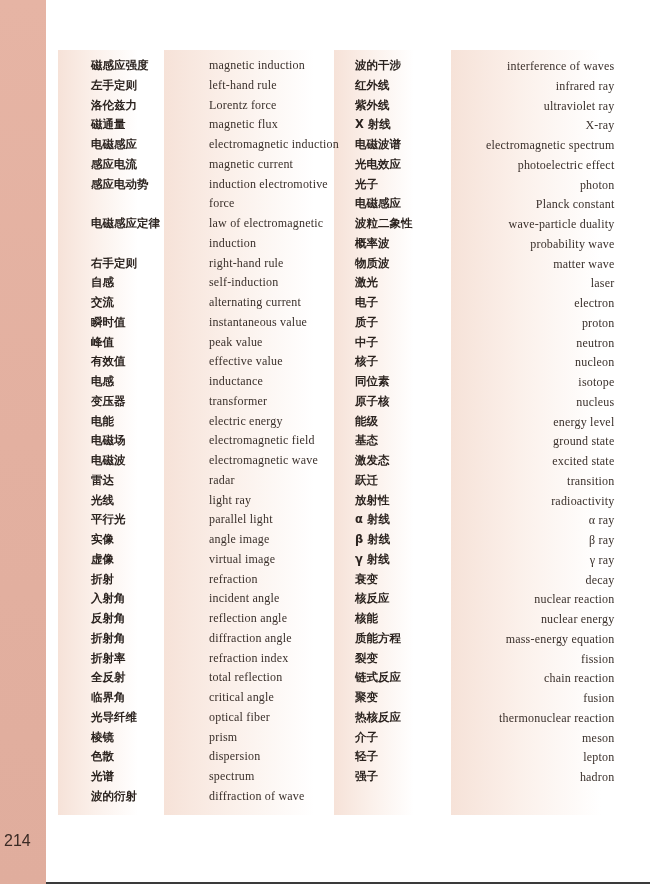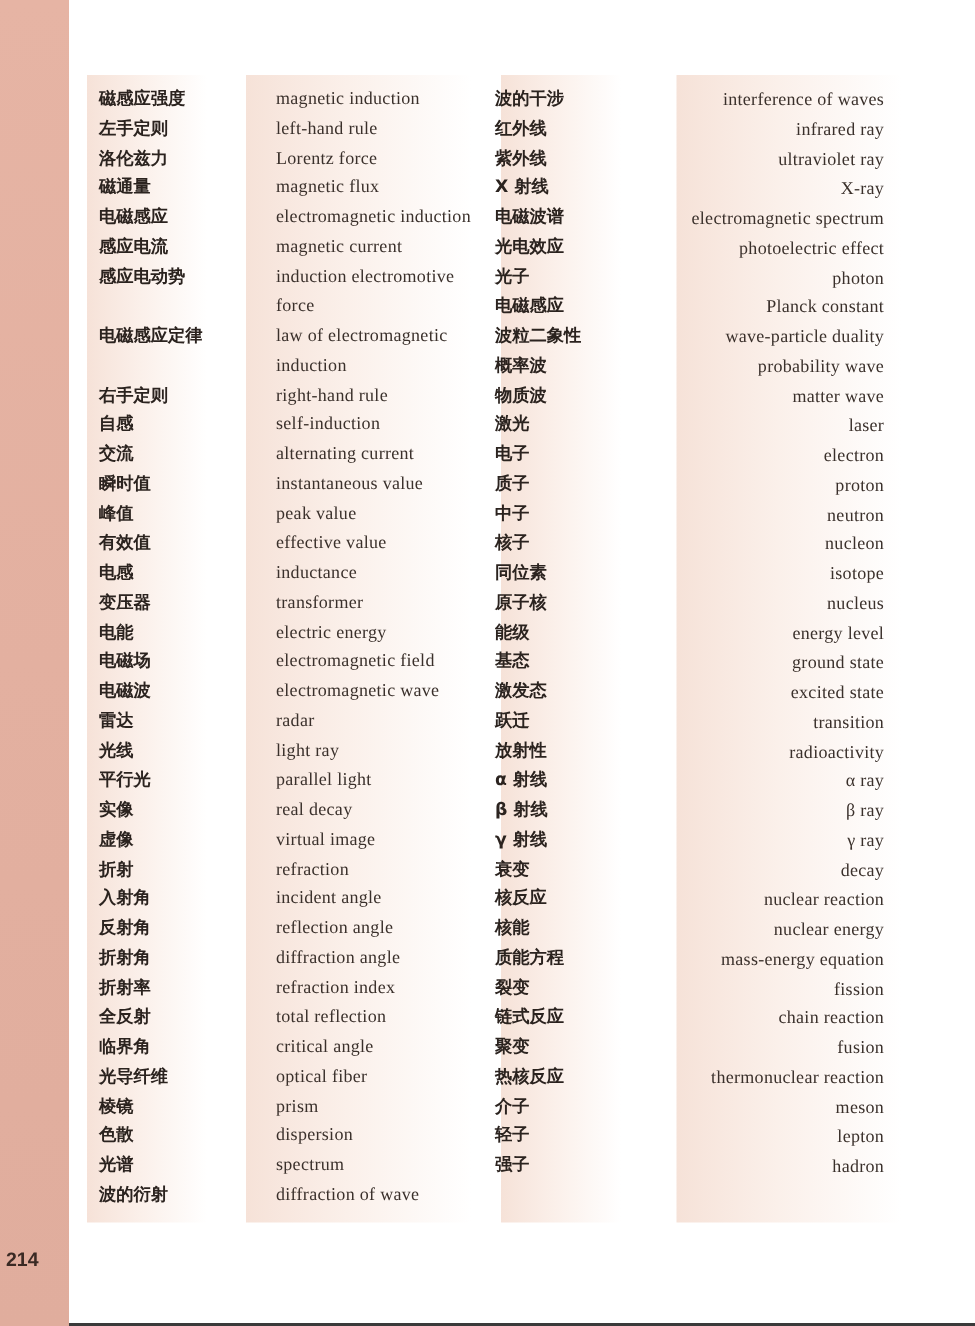--- a/index.html
+++ b/index.html
@@ -9,27 +9,27 @@
       font-family: "Liberation Serif", "DejaVu Serif", serif;
       color: #2a2420;
     }
     .margin-strip {
       position: absolute; left: 0; top: 0; width: 46px; height: 884px;
       background: linear-gradient(180deg, #e6b4a4 0%, #e3b0a0 50%, #e0ad9d 100%);
     }
     .page-number {
       position: absolute; left: 4px; top: 832px;
       font-family: "Liberation Sans", "DejaVu Sans", sans-serif;
-      font-weight: bold; font-size: 13px; color: #3a2a24;
+      font-weight: normal; font-size: 16px; color: #3a2a24;
     }
     .band {
       position: absolute;
       background: linear-gradient(90deg, #f6e2d8 0%, #fbf0ea 45%, #ffffff 100%);
     }
-    .col { position: absolute; top: 56px; }
+    .col { position: absolute; top: 56px; margin-left: 25px; }
     .row {
       height: 19.75px; line-height: 19.75px; font-size: 12px; white-space: nowrap;
     }
     .zh { font-family: "DejaVu Sans", "Liberation Sans", sans-serif; font-weight: bold; font-size: 11.5px; color: #2b231f; }
     .en { font-family: "Liberation Serif", "DejaVu Serif", serif; font-size: 12px; color: #3a302b; letter-spacing: 0.2px; }
     .bottom-rule {
       position: absolute; left: 46px; right: 0; top: 882px; height: 2px; background: #3a3a3a;
     }
   </style>
 </head>
@@ -101,21 +101,21 @@
     <div class="row en">peak value</div>
     <div class="row en">effective value</div>
     <div class="row en">inductance</div>
     <div class="row en">transformer</div>
     <div class="row en">electric energy</div>
     <div class="row en">electromagnetic field</div>
     <div class="row en">electromagnetic wave</div>
     <div class="row en">radar</div>
     <div class="row en">light ray</div>
     <div class="row en">parallel light</div>
-    <div class="row en">real decay</div>
+    <div class="row en">angle image</div>
     <div class="row en">virtual image</div>
     <div class="row en">refraction</div>
     <div class="row en">incident angle</div>
     <div class="row en">reflection angle</div>
     <div class="row en">diffraction angle</div>
     <div class="row en">refraction index</div>
     <div class="row en">total reflection</div>
     <div class="row en">critical angle</div>
     <div class="row en">optical fiber</div>
     <div class="row en">prism</div>

